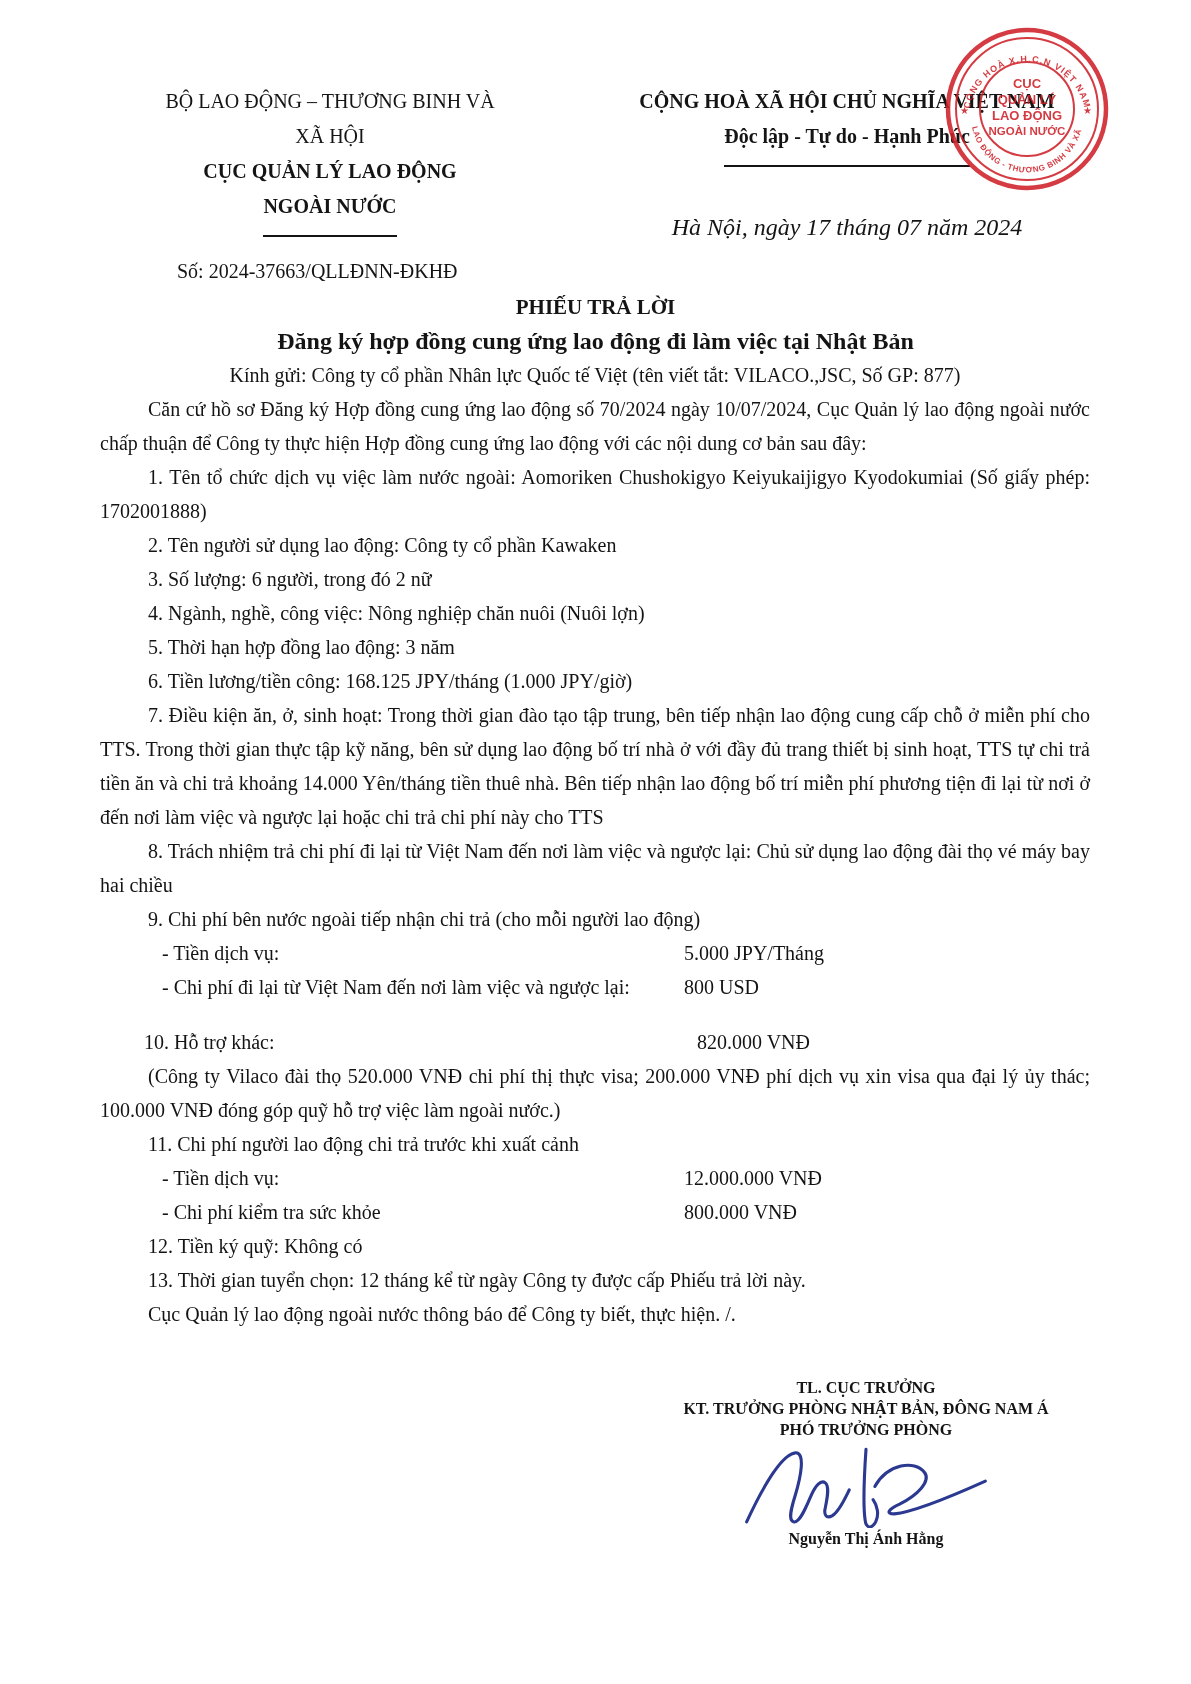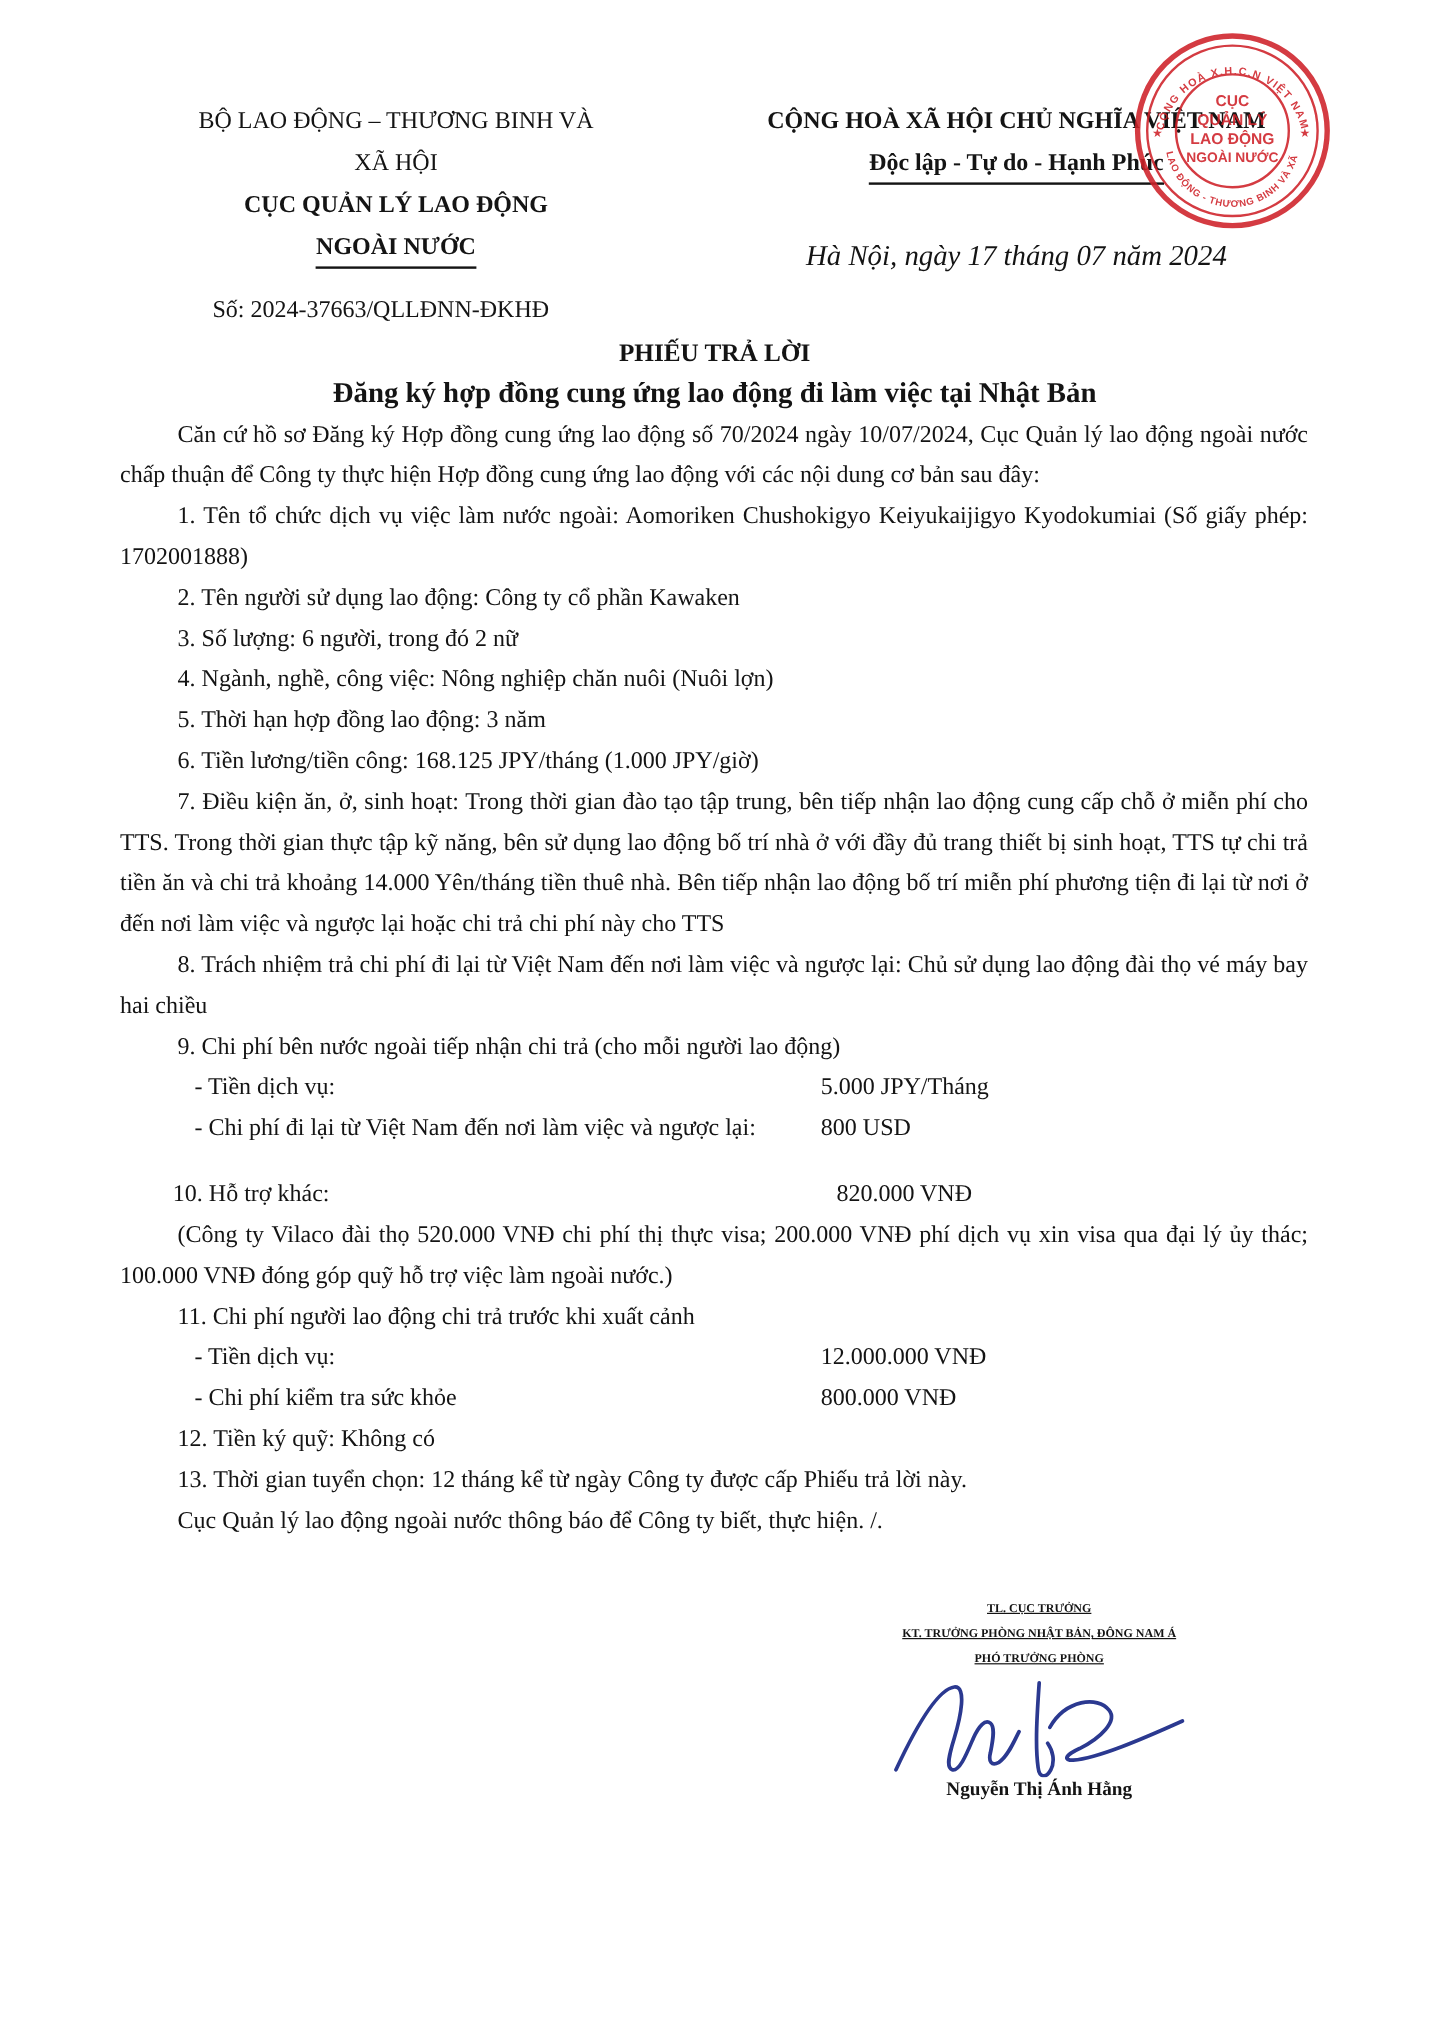--- a/index.html
+++ b/index.html
@@ -11,40 +11,40 @@
     color:#141414;
     overflow:hidden;
     box-sizing:border-box;
     padding-top:84px;
   }
   
   .hdr{display:flex;align-items:flex-start;gap:22px;}
   .hdr-left{width:430px;margin-left:115px;text-align:center;font-size:20px;line-height:35px;}
   .hdr-right{width:560px;text-align:center;font-size:20px;line-height:35px;}
   .b{font-weight:bold;}
-  .u{display:inline-block;border-bottom:2px solid #141414;padding-bottom:3px;line-height:26px;}
+  .u{display:inline-block;border-bottom:2px solid #141414;padding-bottom:16px;line-height:26px;}
   .dateline{font-style:italic;margin-top:43px;font-size:24px;}
   .doc-number{margin-left:177px;margin-top:9px;font-size:20px;line-height:34px;}
   
   .stamp{position:absolute;left:942px;top:24px;width:170px;height:170px;opacity:.88;}
   .stamp svg{display:block;}
   
   .title{ text-align:center;font-weight:bold;font-size:21px;line-height:34px;margin-top:2px;}
   .subtitle{text-align:center;font-weight:bold;font-size:24px;line-height:34px;}
   
   .content{width:990px;margin-left:100px;font-size:20px;line-height:34px;}
   .para{text-align:justify;text-indent:48px;}
   .center-line{text-align:center;}
   .fee-row{position:relative;padding-left:62px;}
   .fee-row .val{position:absolute;left:584px;top:0;}
   .num-row{position:relative;padding-left:44px;margin-top:21px;}
   .num-row .val{position:absolute;left:597px;top:0;}
   
   .sig-block{width:560px;margin-left:586px;margin-top:46px;text-align:center;}
-  .sig-titles{font-weight:bold;font-size:10px;line-height:21px;text-decoration:underline;}
+  .sig-titles{font-weight:bold;font-size:16px;line-height:21px;}
   .sig-svg{margin-top:4px;height:84px;}
   .sig-name{font-weight:bold;font-size:16px;margin-top:2px;}
   .stamp-red{fill:var(--stamp-color);}
   .stamp-ring{stroke:var(--stamp-color);fill:none;}
   .sig-stroke{stroke:var(--sig-color);fill:none;stroke-width:3.5;stroke-linecap:round;stroke-linejoin:round;}
   .stamp-txt{font-family:"Liberation Sans","DejaVu Sans",sans-serif;font-weight:bold;}
 </style>
 </head>
 <body>
 
@@ -87,20 +87,21 @@
       <text class="stamp-red stamp-txt" x="85" y="111" font-size="11.5" text-anchor="middle">NGOÀI NƯỚC</text>
     </svg>
   </div>
 
   <div class="doc-number">Số: 2024-37663/QLLĐNN-ĐKHĐ</div>
 
   <div class="title">PHIẾU TRẢ LỜI</div>
   <div class="subtitle">Đăng ký hợp đồng cung ứng lao động đi làm việc tại Nhật Bản</div>
 
   <div class="content">
+    <div class="center-line">Kính gửi: Công ty cổ phần Nhân lực Quốc tế Việt (tên viết tắt: VILACO.,JSC, Số GP: 877)</div>
     <div class="para">Căn cứ hồ sơ Đăng ký Hợp đồng cung ứng lao động số 70/2024 ngày 10/07/2024, Cục Quản lý lao động ngoài nước chấp thuận để Công ty thực hiện Hợp đồng cung ứng lao động với các nội dung cơ bản sau đây:</div>
     <div class="para">1. Tên tổ chức dịch vụ việc làm nước ngoài: Aomoriken Chushokigyo Keiyukaijigyo Kyodokumiai (Số giấy phép: 1702001888)</div>
     <div class="para">2. Tên người sử dụng lao động: Công ty cổ phần Kawaken</div>
     <div class="para">3. Số lượng: 6 người, trong đó 2 nữ</div>
     <div class="para">4. Ngành, nghề, công việc: Nông nghiệp chăn nuôi (Nuôi lợn)</div>
     <div class="para">5. Thời hạn hợp đồng lao động: 3 năm</div>
     <div class="para">6. Tiền lương/tiền công: 168.125 JPY/tháng (1.000 JPY/giờ)</div>
     <div class="para">7. Điều kiện ăn, ở, sinh hoạt: Trong thời gian đào tạo tập trung, bên tiếp nhận lao động cung cấp chỗ ở miễn phí cho TTS. Trong thời gian thực tập kỹ năng, bên sử dụng lao động bố trí nhà ở với đầy đủ trang thiết bị sinh hoạt, TTS tự chi trả tiền ăn và chi trả khoảng 14.000 Yên/tháng tiền thuê nhà. Bên tiếp nhận lao động bố trí miễn phí phương tiện đi lại từ nơi ở đến nơi làm việc và ngược lại hoặc chi trả chi phí này cho TTS</div>
     <div class="para">8. Trách nhiệm trả chi phí đi lại từ Việt Nam đến nơi làm việc và ngược lại: Chủ sử dụng lao động đài thọ vé máy bay hai chiều</div>
     <div class="para">9. Chi phí bên nước ngoài tiếp nhận chi trả (cho mỗi người lao động)</div>

